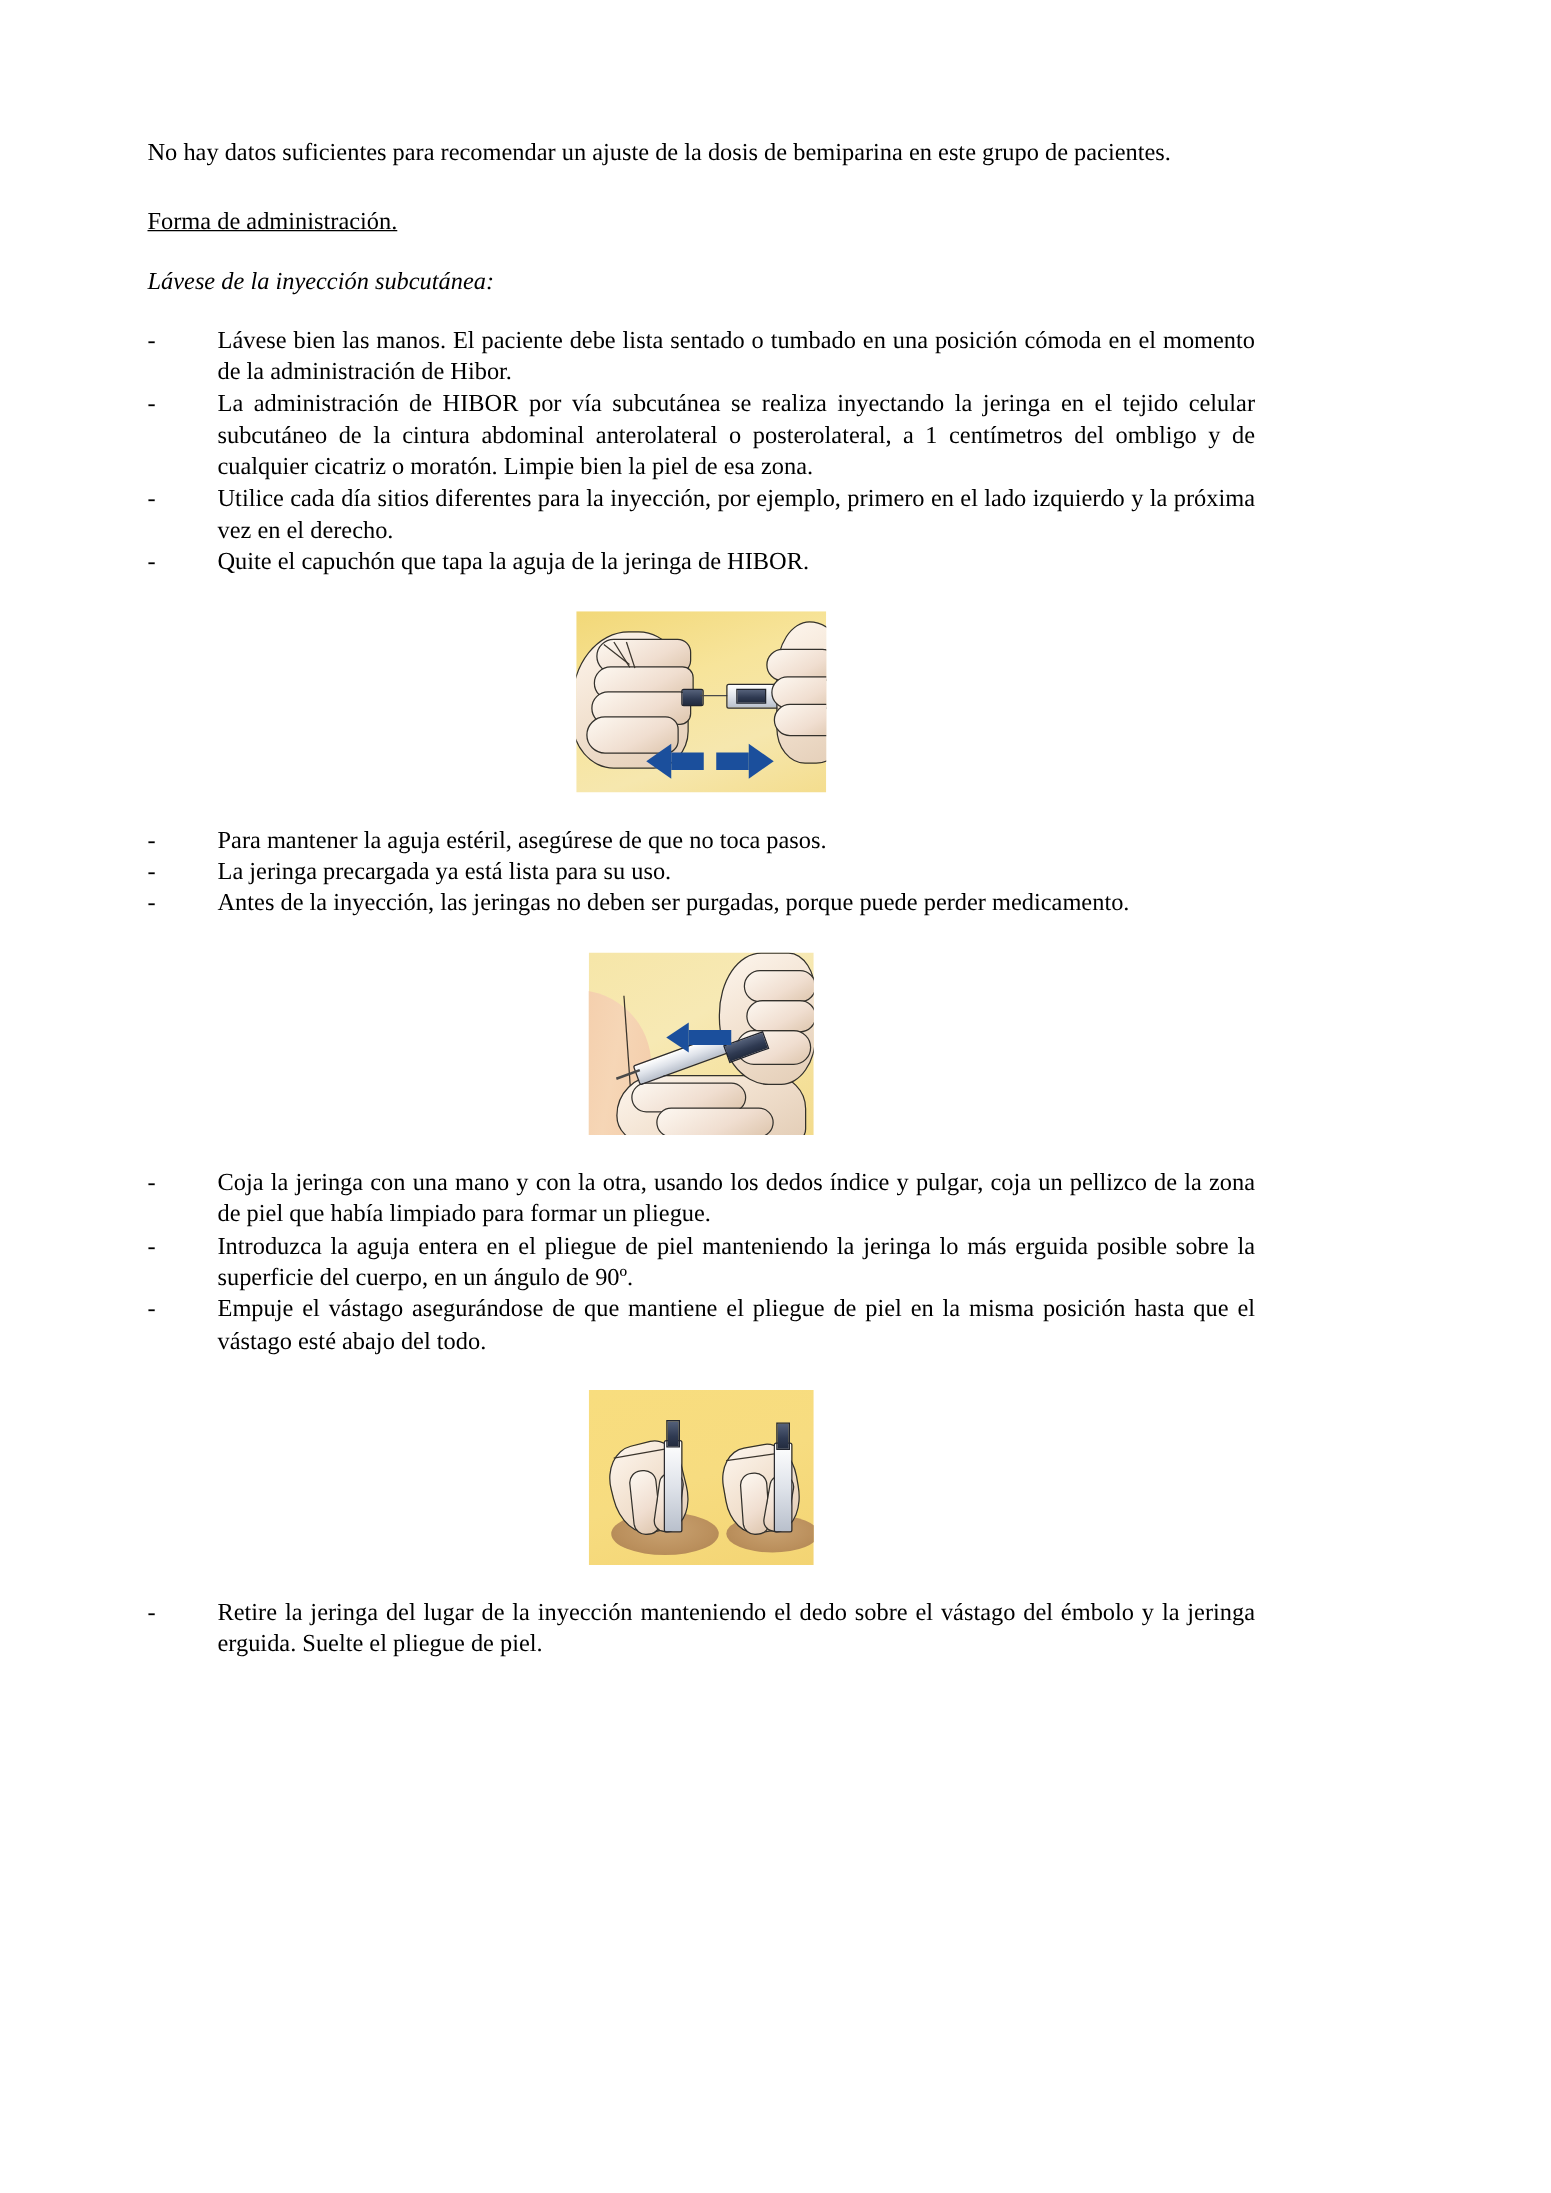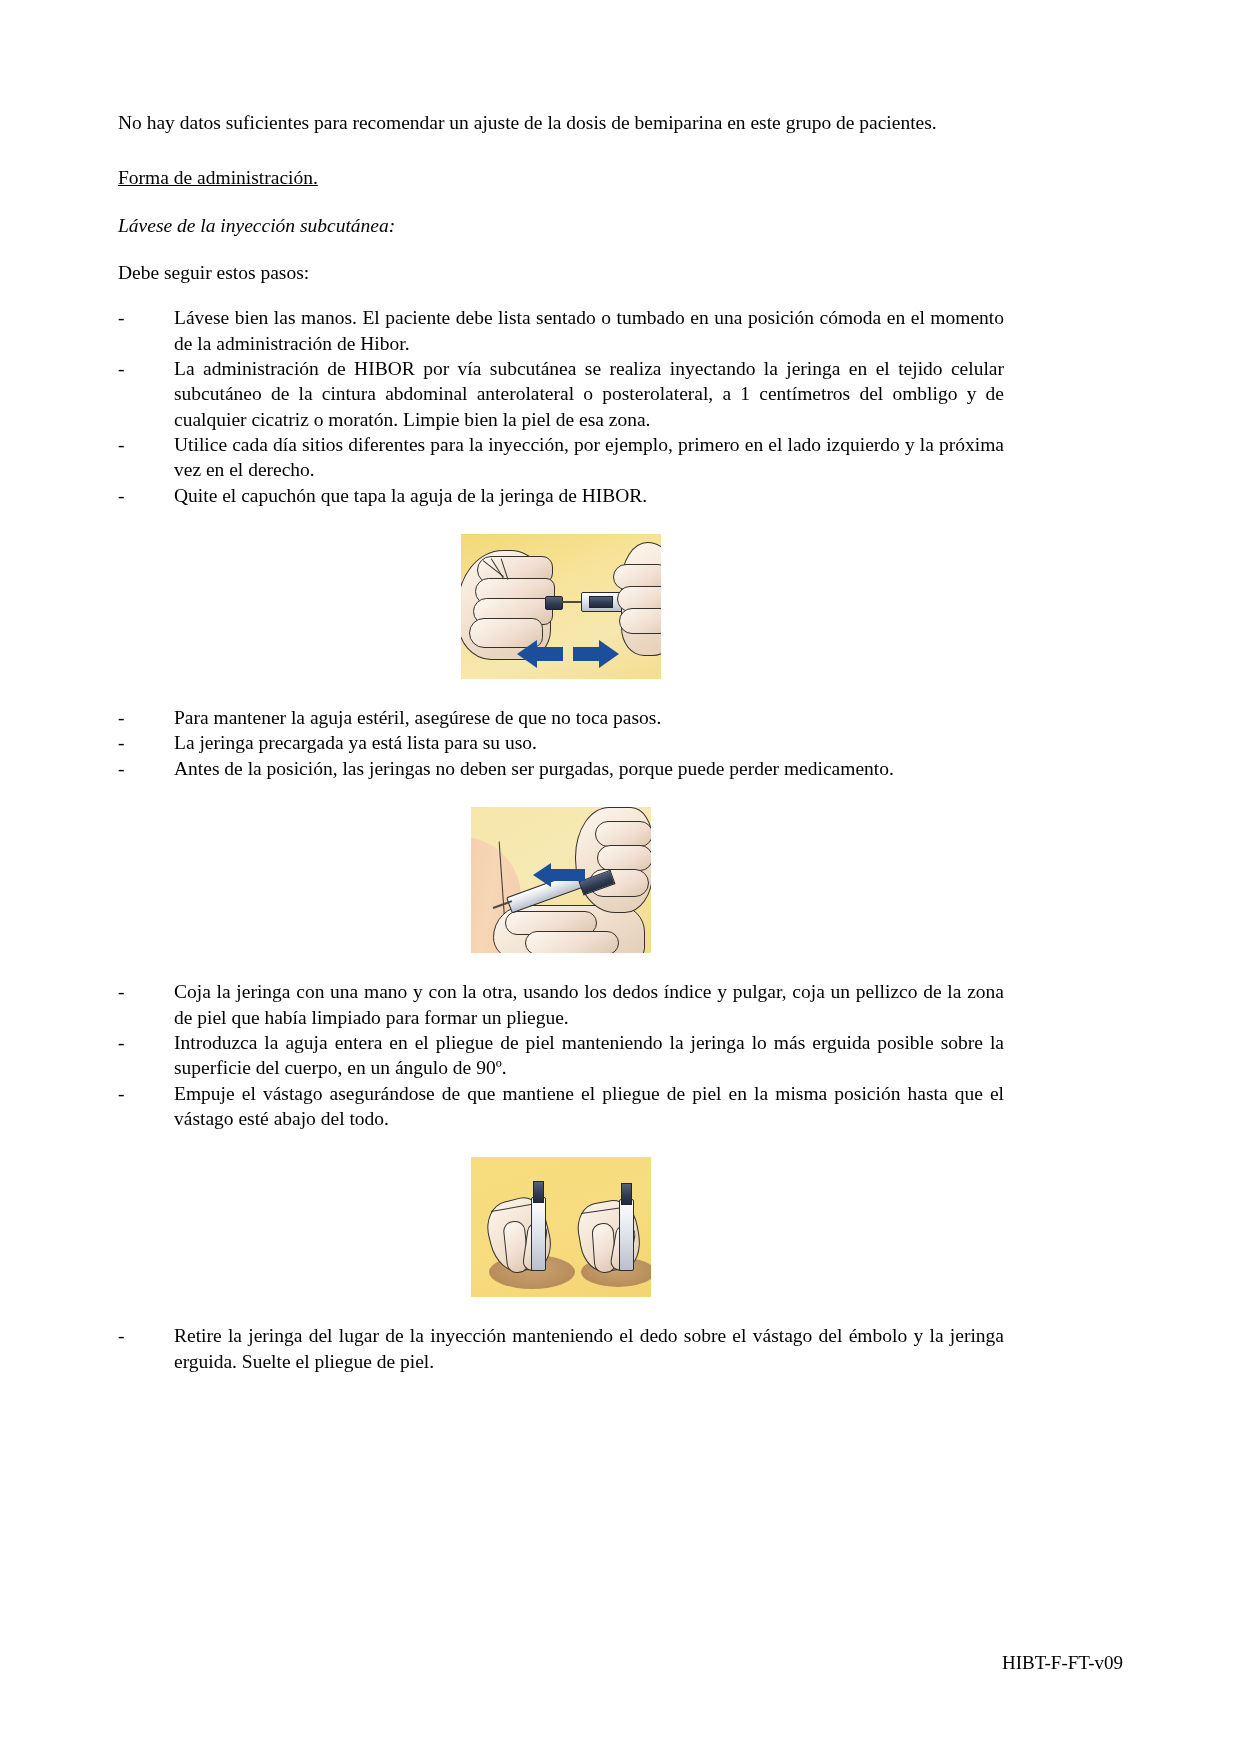--- a/index.html
+++ b/index.html
@@ -146,21 +146,20 @@
 
   <div class="content">
 
 
     <p class="para">No hay datos suficientes para recomendar un ajuste de la dosis de bemiparina en este grupo de pacientes.</p>
 
     <p class="para underline">Forma de administración.</p>
 
     <p class="para italic">Lávese de la inyección subcutánea:</p>
 
-    <p class="para tight">Debe seguir estos pasos:</p>
 
     <ul class="bullet-list">
       <li class="bullet-item">
         <span class="dash">-</span>
         <span class="btext">Lávese bien las manos. El paciente debe lista sentado o tumbado en una posición cómoda en el momento de la administración de Hibor.</span>
       </li>
       <li class="bullet-item">
         <span class="dash">-</span>
         <span class="btext">La administración de HIBOR por vía subcutánea se realiza inyectando la jeringa en el tejido celular subcutáneo de la cintura abdominal anterolateral o posterolateral, a 1 centímetros del ombligo y de cualquier cicatriz o moratón. Limpie bien la piel de esa zona.</span>
       </li>
@@ -209,21 +208,21 @@
       <li class="bullet-item">
         <span class="dash">-</span>
         <span class="btext">Para mantener la aguja estéril, asegúrese de que no toca pasos.</span>
       </li>
       <li class="bullet-item">
         <span class="dash">-</span>
         <span class="btext">La jeringa precargada ya está lista para su uso.</span>
       </li>
       <li class="bullet-item">
         <span class="dash">-</span>
-        <span class="btext">Antes de la posición, las jeringas no deben ser purgadas, porque puede perder medicamento.</span>
+        <span class="btext">Antes de la inyección, las jeringas no deben ser purgadas, porque puede perder medicamento.</span>
       </li>
     </ul>
 
     <div class="figure">
       <div class="fig-inner illus" style="width:180px;height:146px;">
         <div class="bg-yellow" style="background:linear-gradient(150deg,#f6e6a8 0%, #f7e9b4 40%, #f3db8c 100%);"></div>
 
         <div class="skin-peach" style="left:-30px; top:30px; width:80px; height:120px; border-radius:0 60px 0 0;"></div>
         <div class="crease" style="left:28px; top:34px; width:96px; transform:rotate(86deg);"></div>
 
@@ -287,17 +286,14 @@
 
     <ul class="bullet-list">
       <li class="bullet-item">
         <span class="dash">-</span>
         <span class="btext">Retire la jeringa del lugar de la inyección manteniendo el dedo sobre el vástago del émbolo y la jeringa erguida. Suelte el pliegue de piel.</span>
       </li>
     </ul>
 
   </div>
 
-  <div class="footer">
-    <span>HIBT-F-FT-v09</span>
-  </div>
 
 </div>
 
 </body></html>

